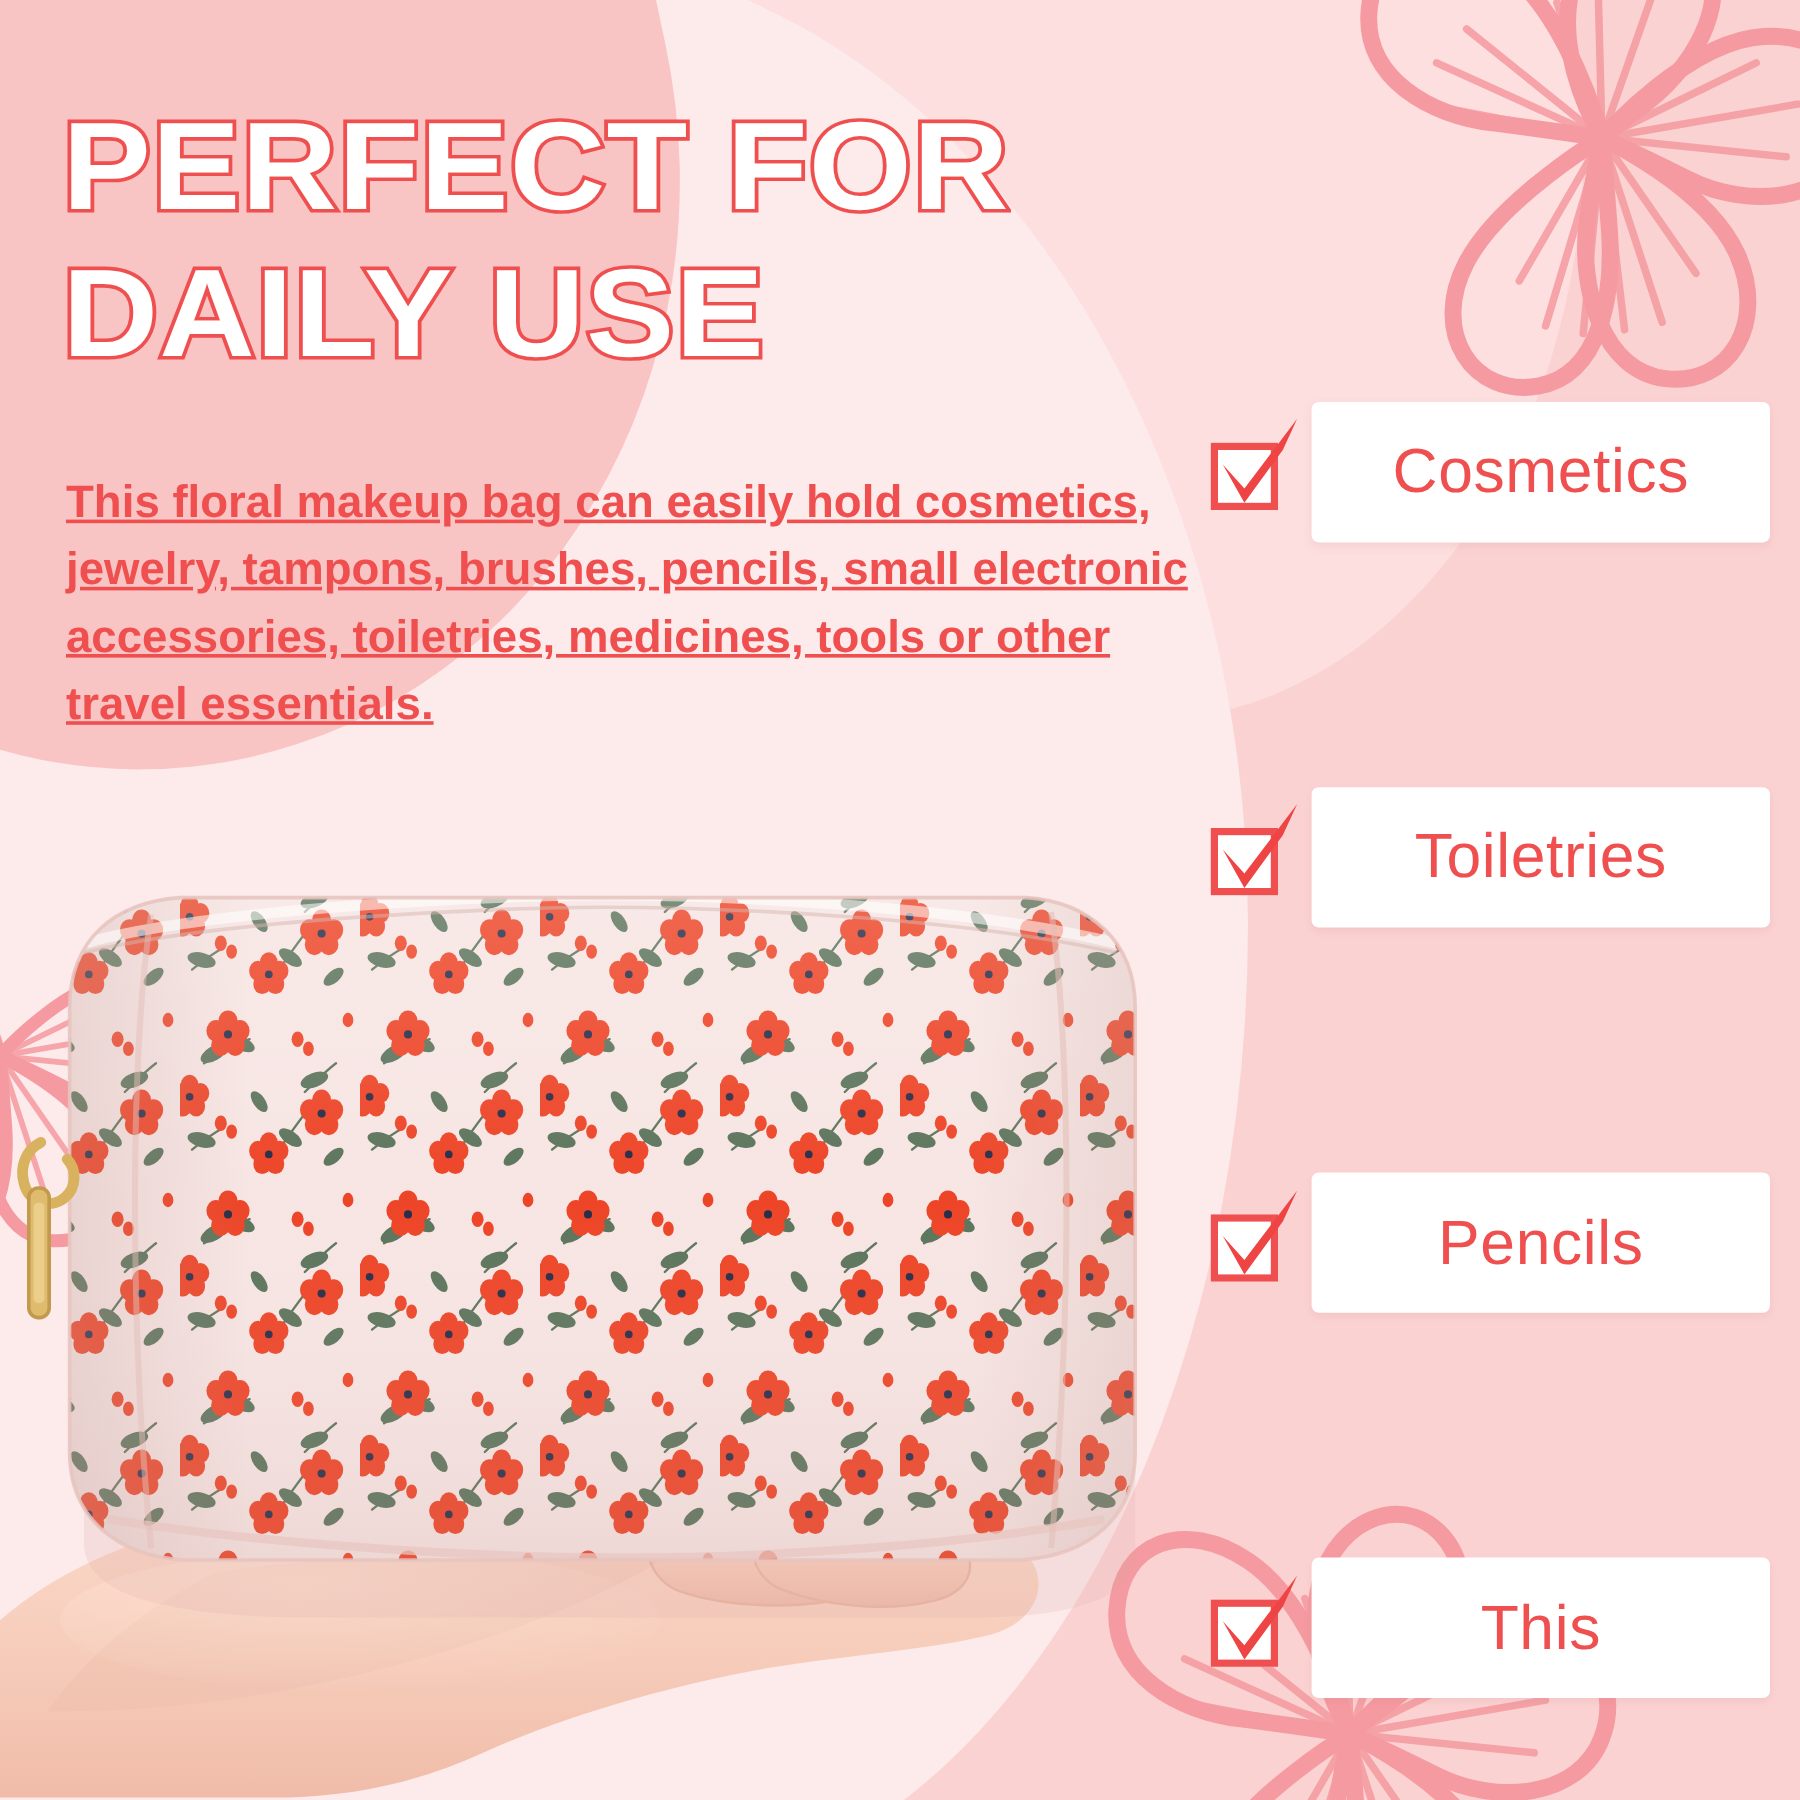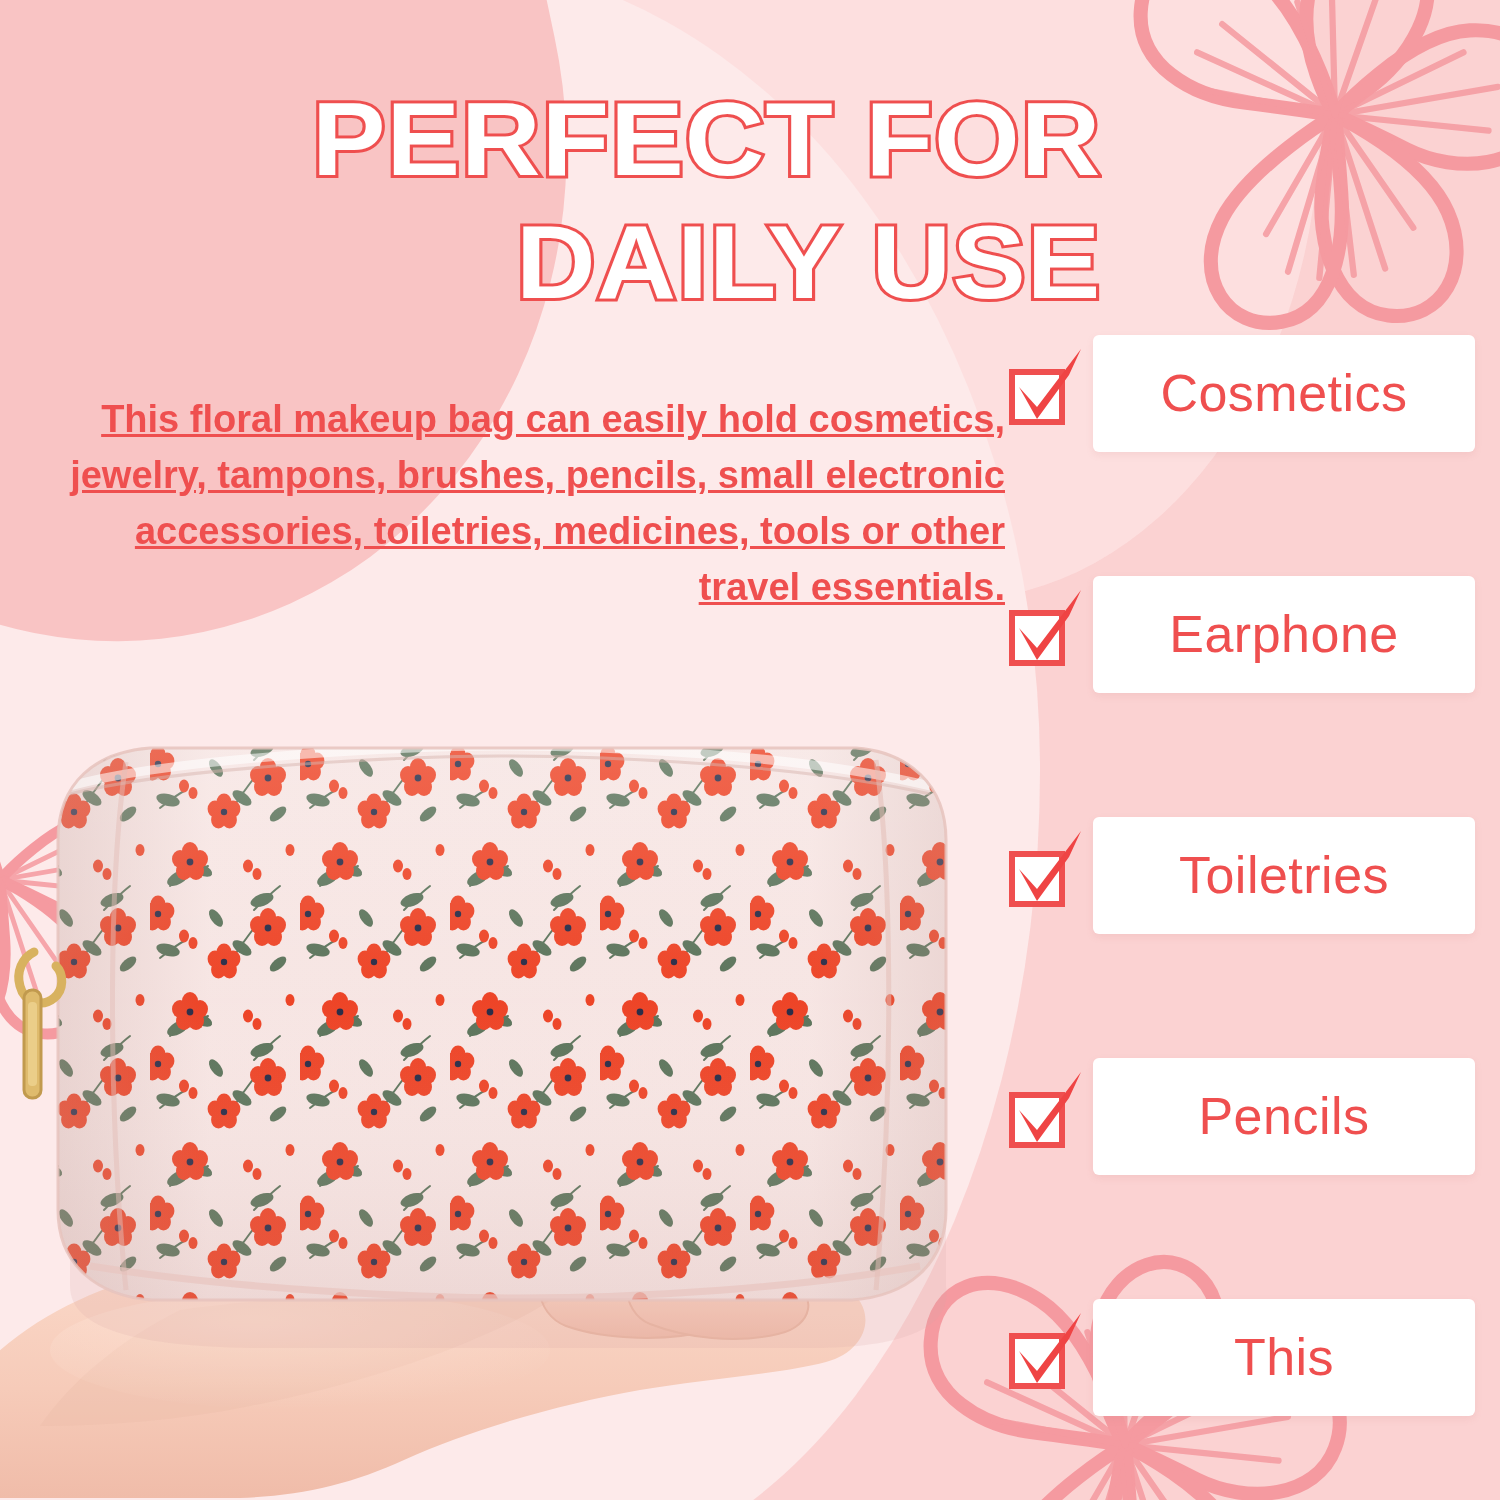--- a/index.html
+++ b/index.html
@@ -8,21 +8,20 @@
     font-family:"Liberation Sans", sans-serif;
     background:#fbd2d2;
     position:relative;
   }
 
   #stage{
     position:absolute; inset:0;
     width:1500px; height:1500px;
     overflow:hidden;
     background:#4c1d95;
-    text-align:right;
   }
 
   
   .bg-base{ position:absolute; inset:0; background:#fbd2d2; }
 
   .bg-light-panel{
     position:absolute; left:-60px; top:-40px;
     width:1100px; height:1620px;
     background:#fdeaea;
     border-radius:0 55% 46% 0 / 0 50% 50% 0;
@@ -374,64 +373,53 @@
         <div class="box"></div>
         <svg class="tick" viewBox="0 0 86 86">
           <path d="M16 40 L34 60 L78 2 L66 28 L34 72 Z" fill="#ef4444"></path>
         </svg>
       </div>
       <div class="pill">
         <span class="pill-label">Cosmetics</span>
       </div>
     </div>
 
+
     <div class="check-row">
       <div class="checkbox">
         <div class="box"></div>
         <svg class="tick" viewBox="0 0 86 86">
           <path d="M16 40 L34 60 L78 2 L66 28 L34 72 Z" fill="#ef4444"></path>
         </svg>
       </div>
       <div class="pill">
-        <span class="pill-label">Earphone</span>
+        <span class="pill-label">Toiletries</span>
       </div>
     </div>
 
     <div class="check-row">
       <div class="checkbox">
         <div class="box"></div>
         <svg class="tick" viewBox="0 0 86 86">
           <path d="M16 40 L34 60 L78 2 L66 28 L34 72 Z" fill="#ef4444"></path>
         </svg>
       </div>
       <div class="pill">
-        <span class="pill-label">Toiletries</span>
+        <span class="pill-label">Pencils</span>
       </div>
     </div>
+
 
     <div class="check-row">
       <div class="checkbox">
         <div class="box"></div>
         <svg class="tick" viewBox="0 0 86 86">
           <path d="M16 40 L34 60 L78 2 L66 28 L34 72 Z" fill="#ef4444"></path>
         </svg>
       </div>
       <div class="pill">
-        <span class="pill-label">Pencils</span>
+        <span class="pill-label">This</span>
       </div>
     </div>
 
-
-    <div class="check-row">
-      <div class="checkbox">
-        <div class="box"></div>
-        <svg class="tick" viewBox="0 0 86 86">
-          <path d="M16 40 L34 60 L78 2 L66 28 L34 72 Z" fill="#ef4444"></path>
-        </svg>
-      </div>
-      <div class="pill">
-        <span class="pill-label">This</span>
-      </div>
-    </div>
-
   </div>
 
 </div>
 
 </body></html>

